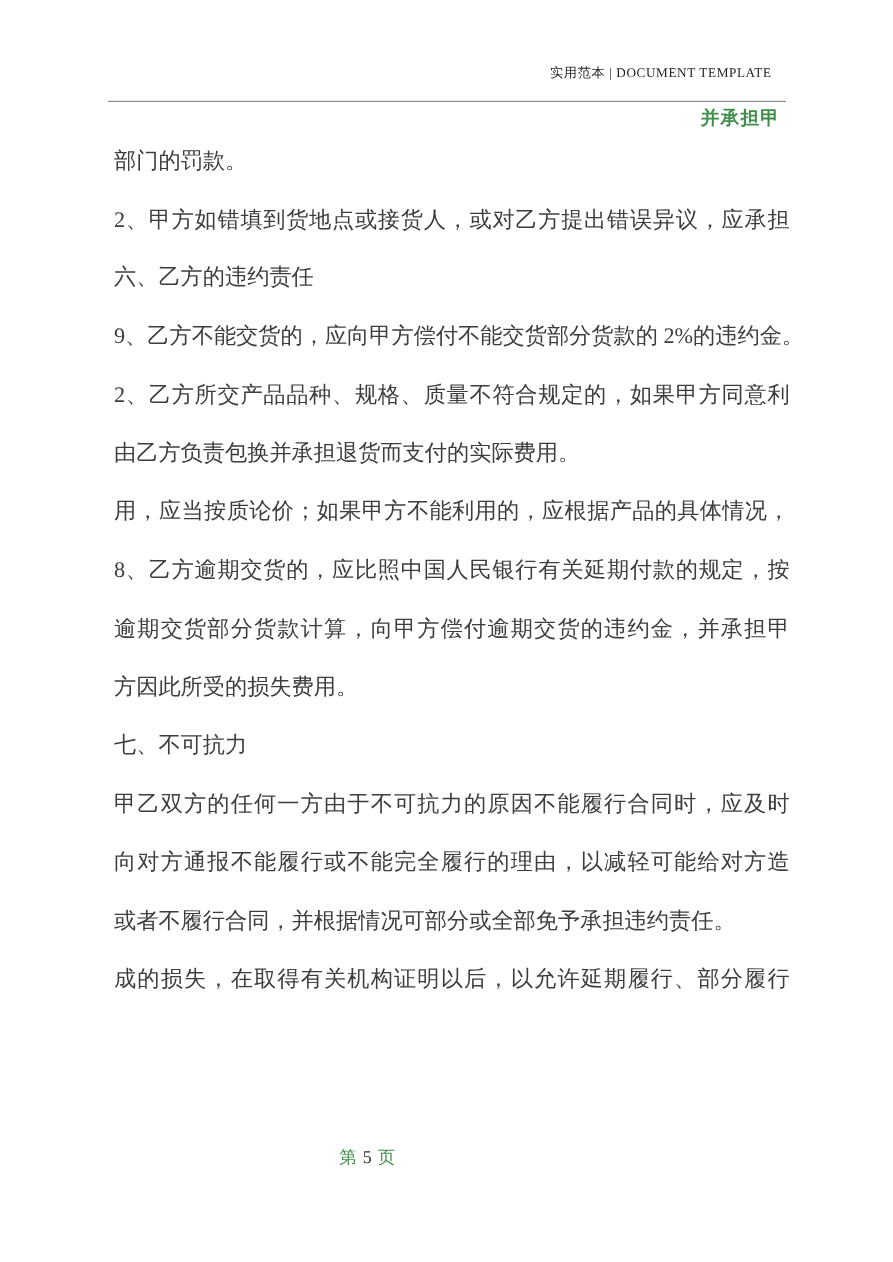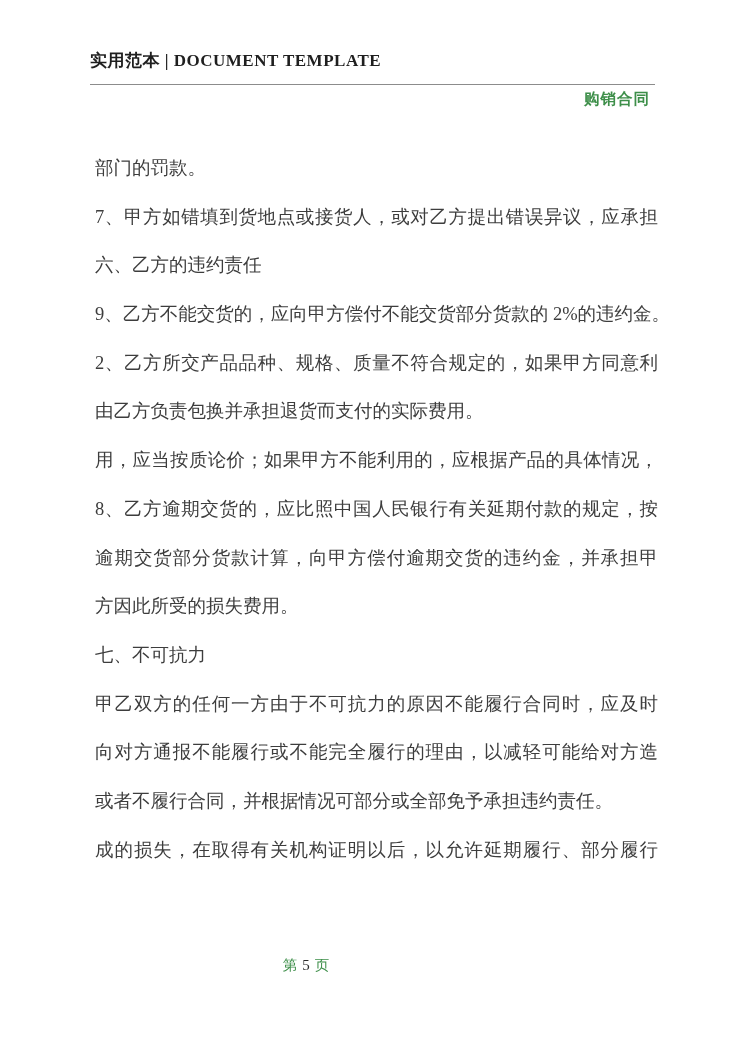--- a/index.html
+++ b/index.html
@@ -5,36 +5,36 @@
   html,body{margin:0;padding:0;background:#ffffff;}
   .page{
     position:relative;
     width:744px;height:1052px;
     background:#ffffff;
     font-family:"Liberation Serif","DejaVu Serif",serif;
     overflow:hidden;
   }
   .header-brand{
     position:absolute;top:50px;left:90px;width:553px;height:22px;
-    line-height:22px;
-    font-size:17px;font-weight:bold;color:#1f1f1f;letter-spacing:0.5px;
+    line-height:22px;text-align:right;
+    font-size:11px;font-weight:normal;color:#1f1f1f;letter-spacing:0.5px;
     white-space:nowrap;
   }
   .header-rule{
     position:absolute;top:84px;left:90px;width:565px;height:0;
     border-top:1px solid #8c8c8c;
   }
   .doc-title{
     position:absolute;top:88px;left:90px;width:560px;height:22px;
     line-height:22px;text-align:right;
     font-size:15.5px;font-weight:bold;color:#3e8f4a;letter-spacing:1px;
     white-space:nowrap;
   }
   .body-text{
-    position:absolute;top:144px;left:95px;width:563px;
+    position:absolute;top:111px;left:95px;width:563px;
     font-size:18.5px;color:#3d3d3d;
   }
   .line{
     height:48.7px;line-height:48.7px;
     white-space:nowrap;
   }
   .line.fill{
     text-align:justify;
     text-align-last:justify;
   }
@@ -49,25 +49,25 @@
 </style>
 </head>
 <body>
 
 <div class="page">
 
   <div class="header-brand">实用范本 | DOCUMENT TEMPLATE</div>
 
   <div class="header-rule"></div>
 
-  <div class="doc-title">购销合同</div>
+  <div class="doc-title">并承担甲</div>
 
   <div class="body-text">
     <div class="line">部门的罚款。</div>
-    <div class="line fill">7、甲方如错填到货地点或接货人，或对乙方提出错误异议，应承担</div>
+    <div class="line fill">2、甲方如错填到货地点或接货人，或对乙方提出错误异议，应承担</div>
     <div class="line">六、乙方的违约责任</div>
     <div class="line">9、乙方不能交货的，应向甲方偿付不能交货部分货款的 2%的违约金。</div>
     <div class="line fill">2、乙方所交产品品种、规格、质量不符合规定的，如果甲方同意利</div>
     <div class="line">由乙方负责包换并承担退货而支付的实际费用。</div>
     <div class="line fill">用，应当按质论价；如果甲方不能利用的，应根据产品的具体情况，</div>
     <div class="line fill">8、乙方逾期交货的，应比照中国人民银行有关延期付款的规定，按</div>
     <div class="line fill">逾期交货部分货款计算，向甲方偿付逾期交货的违约金，并承担甲</div>
     <div class="line">方因此所受的损失费用。</div>
     <div class="line">七、不可抗力</div>
     <div class="line fill">甲乙双方的任何一方由于不可抗力的原因不能履行合同时，应及时</div>

